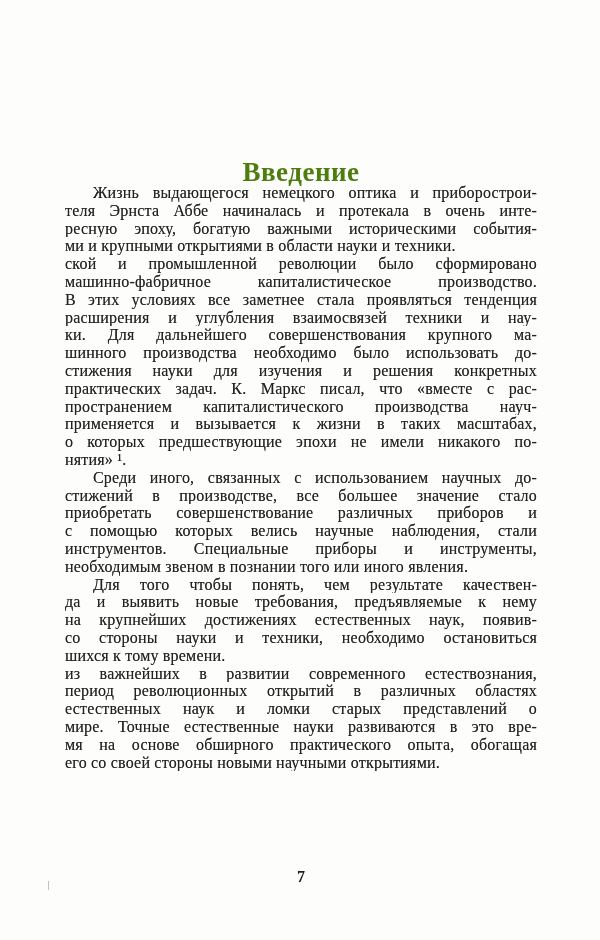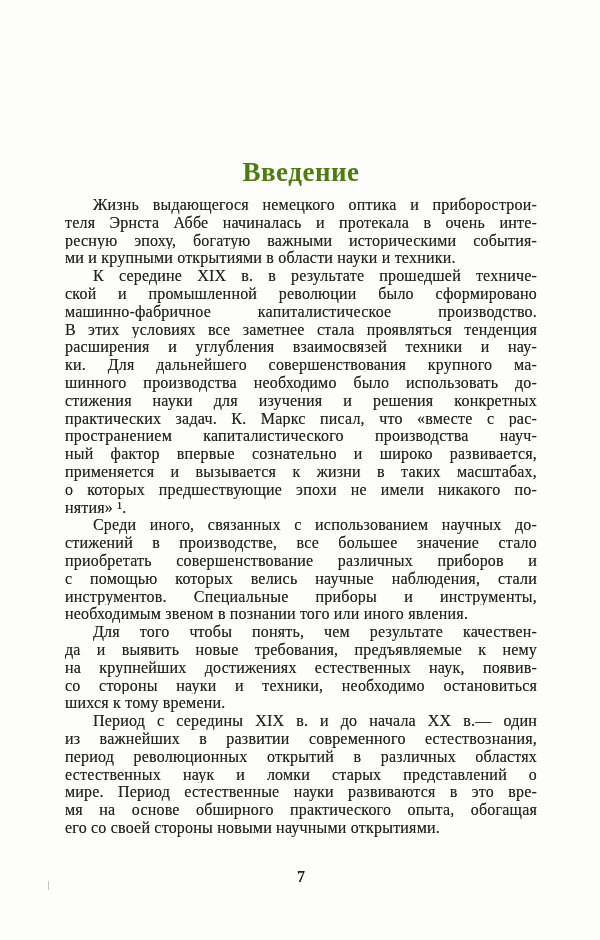--- a/index.html
+++ b/index.html
@@ -22,21 +22,21 @@
     left: 65px;
     width: 472px;
     text-align: center;
     font-size: 27px;
     font-weight: bold;
     letter-spacing: 0.5px;
     color: #4d7c0f;
   }
   .body-text {
     position: absolute;
-    top: 196px;
+    top: 184px;
     left: 65px;
     width: 472px;
   }
   .paragraph {
     margin: 0;
     padding: 0;
   }
   .line {
     font-size: 16px;
     line-height: 17.8px;
@@ -81,56 +81,53 @@
   <h1 class="title">Введение</h1>
 
   <div class="body-text">
       <div class="paragraph">
         <div class="line first">Жизнь выдающегося немецкого оптика и приборострои-</div>
         <div class="line">теля Эрнста Аббе начиналась и протекала в очень инте-</div>
         <div class="line">ресную эпоху, богатую важными историческими события-</div>
         <div class="line last">ми и крупными открытиями в области науки и техники.</div>
       </div>
       <div class="paragraph">
-        <div class="line first">К середине XIX в. в результате прошедшей техниче-</div>
         <div class="line">ской и промышленной революции было сформировано</div>
         <div class="line">машинно-фабричное капиталистическое производство.</div>
         <div class="line">В этих условиях все заметнее стала проявляться тенденция</div>
         <div class="line">расширения и углубления взаимосвязей техники и нау-</div>
         <div class="line">ки. Для дальнейшего совершенствования крупного ма-</div>
         <div class="line">шинного производства необходимо было использовать до-</div>
         <div class="line">стижения науки для изучения и решения конкретных</div>
         <div class="line">практических задач. К. Маркс писал, что «вместе с рас-</div>
         <div class="line">пространением капиталистического производства науч-</div>
-        <div class="line">ный фактор впервые сознательно и широко развивается,</div>
         <div class="line">применяется и вызывается к жизни в таких масштабах,</div>
         <div class="line">о которых предшествующие эпохи не имели никакого по-</div>
         <div class="line last">нятия» ¹.</div>
       </div>
       <div class="paragraph">
         <div class="line first">Среди иного, связанных с использованием научных до-</div>
         <div class="line">стижений в производстве, все большее значение стало</div>
         <div class="line">приобретать совершенствование различных приборов и</div>
         <div class="line">с помощью которых велись научные наблюдения, стали</div>
         <div class="line">инструментов. Специальные приборы и инструменты,</div>
         <div class="line last">необходимым звеном в познании того или иного явления.</div>
       </div>
       <div class="paragraph">
         <div class="line first">Для того чтобы понять, чем результате качествен-</div>
         <div class="line">да и выявить новые требования, предъявляемые к нему</div>
         <div class="line">на крупнейших достижениях естественных наук, появив-</div>
         <div class="line">со стороны науки и техники, необходимо остановиться</div>
         <div class="line last">шихся к тому времени.</div>
       </div>
       <div class="paragraph">
-        <div class="line first">Период с середины XIX в. и до начала XX в.— один</div>
         <div class="line">из важнейших в развитии современного естествознания,</div>
         <div class="line">период революционных открытий в различных областях</div>
         <div class="line">естественных наук и ломки старых представлений о</div>
-        <div class="line">мире. Период естественные науки развиваются в это вре-</div>
+        <div class="line">мире. Точные естественные науки развиваются в это вре-</div>
         <div class="line">мя на основе обширного практического опыта, обогащая</div>
         <div class="line last">его со своей стороны новыми научными открытиями.</div>
       </div>
     </div>
 
   <div class="page-number">7</div>
 
   <div class="scan-artifact"></div>
 </div>
 

